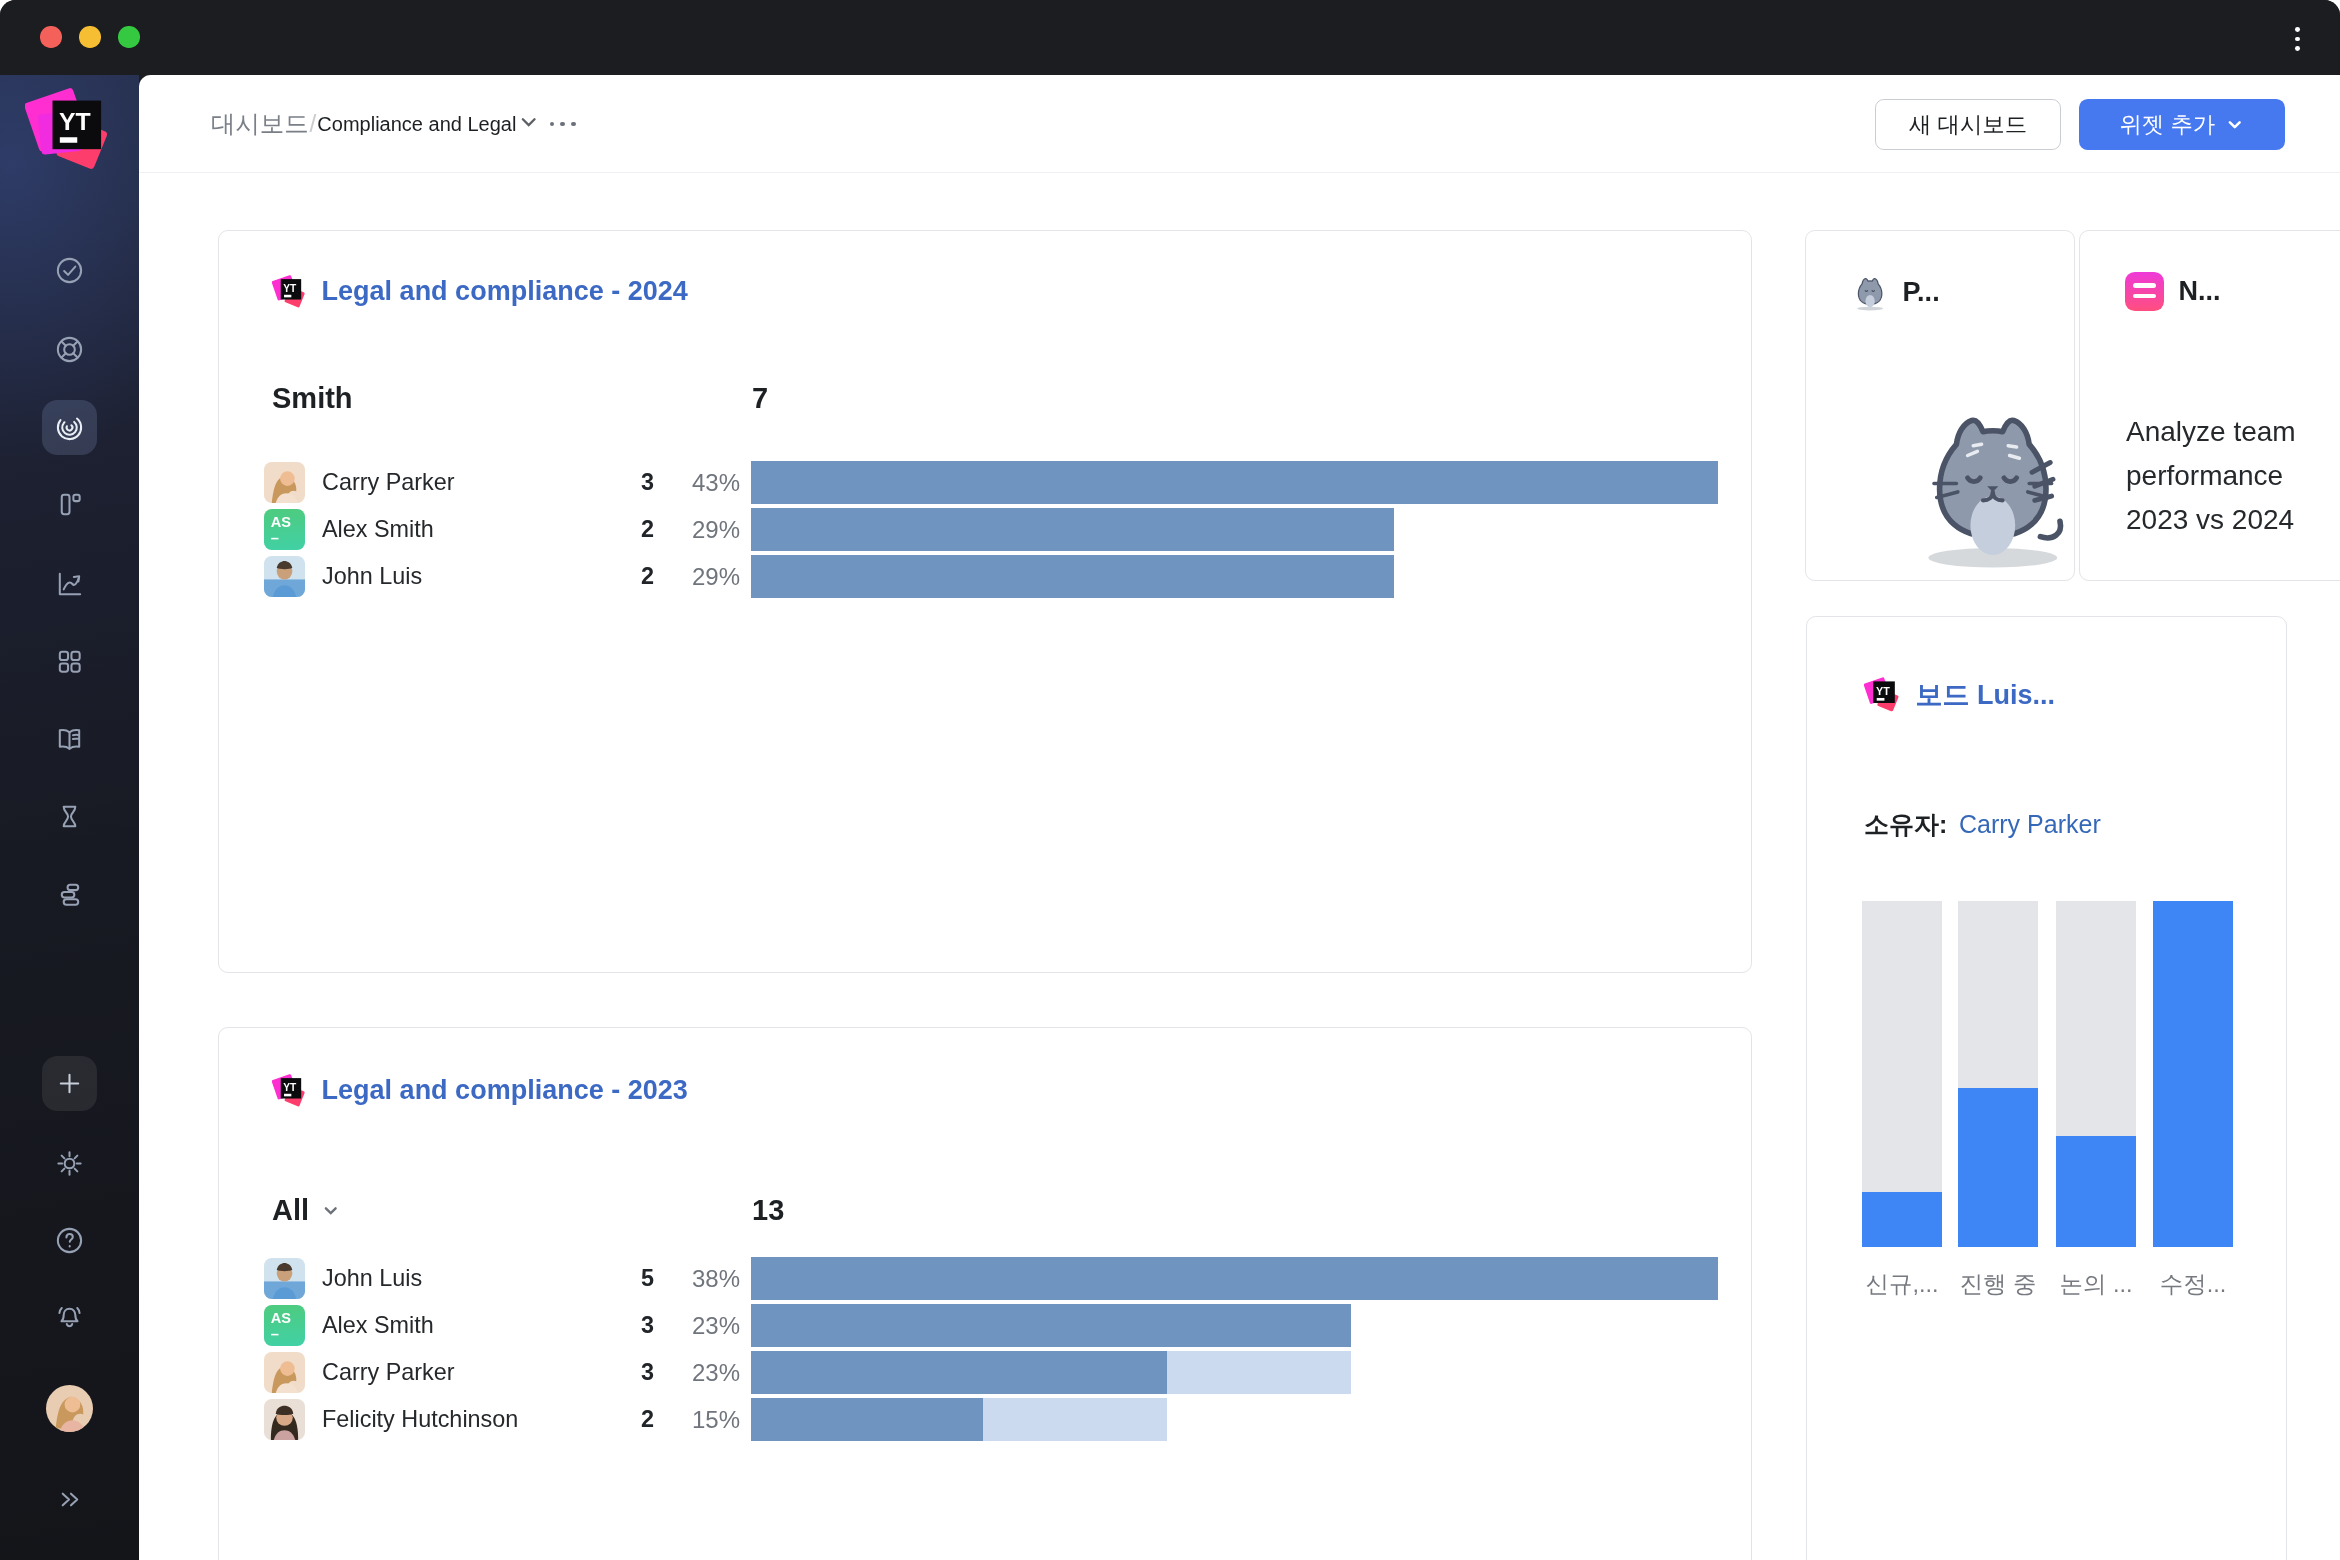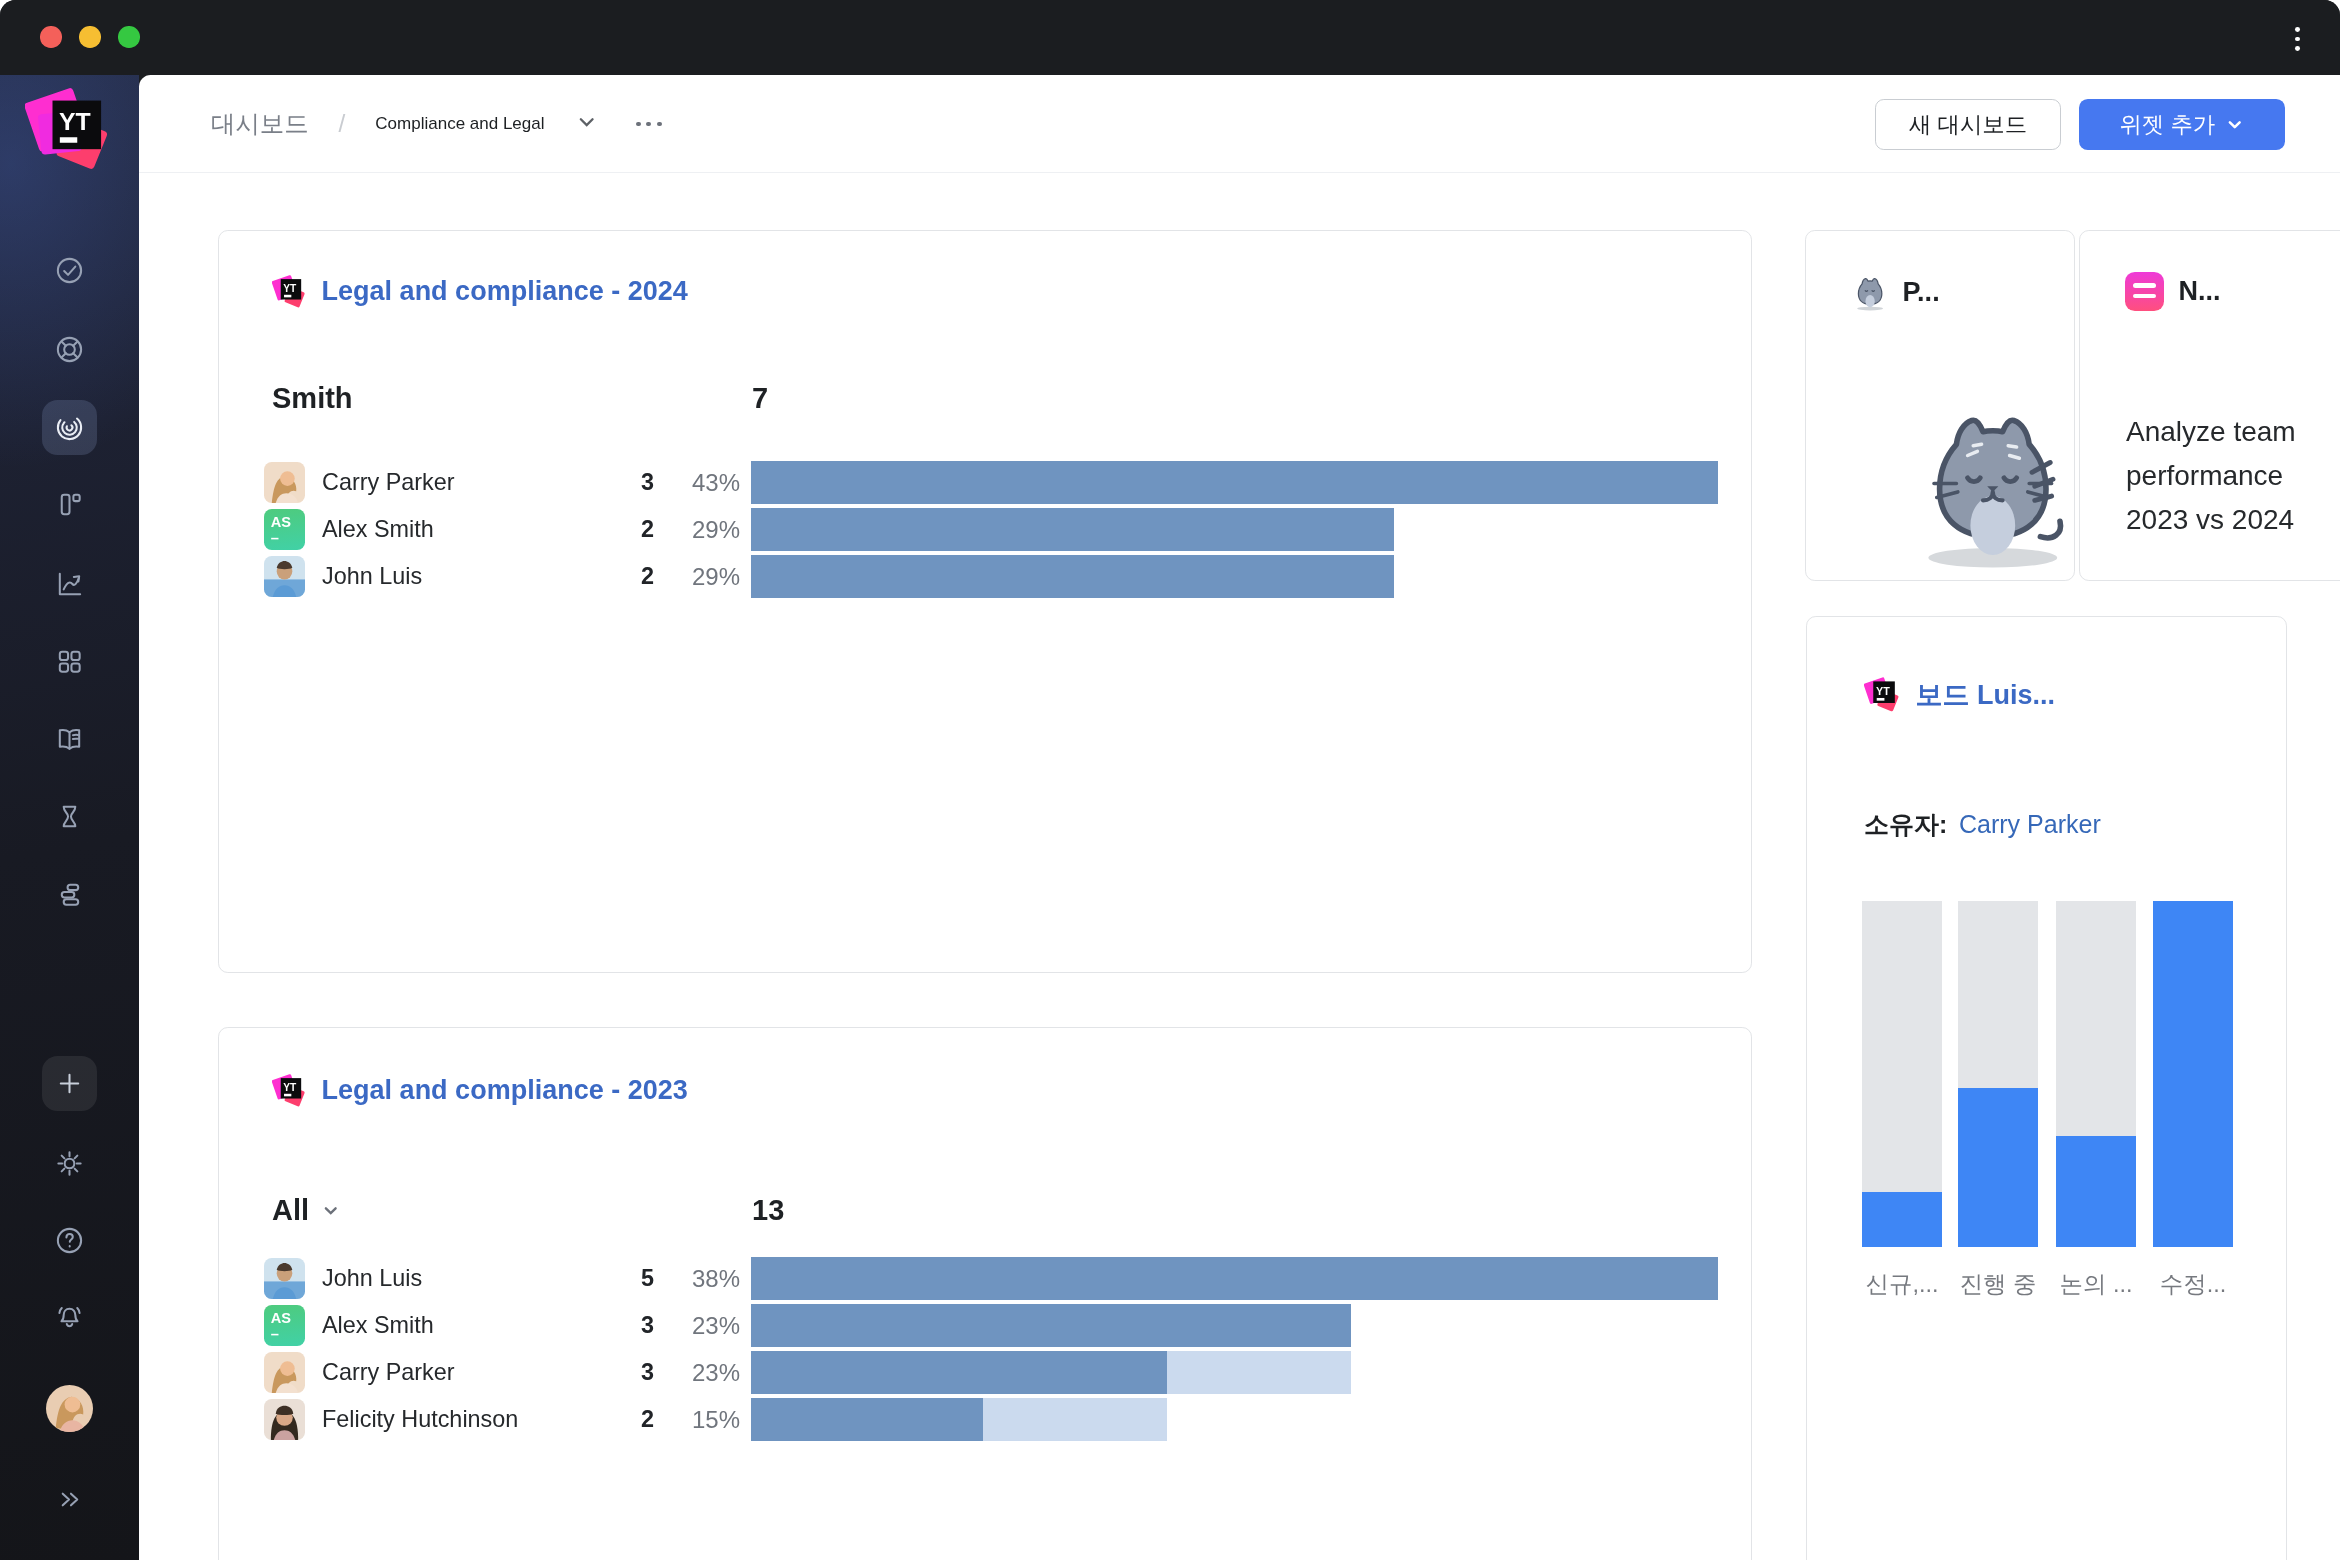--- a/index.html
+++ b/index.html
@@ -24,24 +24,24 @@
   .sicon svg { stroke:#97a1b4; fill:none; stroke-width:2.1; stroke-linecap:round; stroke-linejoin:round; }
   .sicon.active { background:rgba(150,170,215,.20); }
   .sicon.active svg { stroke:#e9edf4; }
   .sicon.plusbox { background:rgba(255,255,255,.08); }
   .sicon.plusbox svg { stroke:#c8cfda; }
   .avatar-btn { position:absolute; left:46px; width:47px; height:47px; border-radius:50%; overflow:hidden; cursor:pointer; }
 
   
   .main { position:absolute; left:139px; top:75px; width:2201px; height:1485px; background:#fff; border-top-left-radius:11.7px; overflow:hidden; }
   .pagehead { position:absolute; left:0; top:0; right:0; height:98px; border-bottom:1px solid #eef0f3; }
-  .crumbs { position:absolute; left:72px; top:0; height:98px; display:flex; align-items:center; gap:30px; }
+  .crumbs { position:absolute; left:72px; top:0; height:98px; display:flex; align-items:center; gap:1px; }
   .crumb-root { font-size:24.4px; color:#7a7f88; cursor:pointer; }
   .crumb-sep { font-size:24.4px; color:#c9ccd1; }
-  .crumb-cur { font-size:17px; color:#1d2023; font-weight:500; cursor:pointer; }
+  .crumb-cur { font-size:20px; color:#1d2023; font-weight:500; cursor:pointer; }
   .crumb-chev svg { stroke:#5d6166; fill:none; stroke-width:2.4; stroke-linecap:round; }
   .crumb-more { display:flex; gap:5.9px; margin-left:7.8px; cursor:pointer; }
   .crumb-more i { width:4.9px; height:4.9px; border-radius:50%; background:#6c717a; }
   .btn { position:absolute; top:24.4px; height:51px; border-radius:8.8px; font-size:22.4px; display:flex; align-items:center; justify-content:center; cursor:pointer; }
   .btn.ghost { left:1736px; width:186px; background:#fff; border:1px solid #c9cdd2; color:#1d2023; }
   .btn.primary { left:1940px; width:206px; background:var(--accent,#4678f0); color:#fff; gap:9.8px; border:none; }
   .btn.primary svg { stroke:#fff; fill:none; stroke-width:2.6; stroke-linecap:round; stroke-linejoin:round; }
 
   
   .card { position:absolute; background:#fff; border:1px solid #e2e4e7; border-radius:9.8px; }

